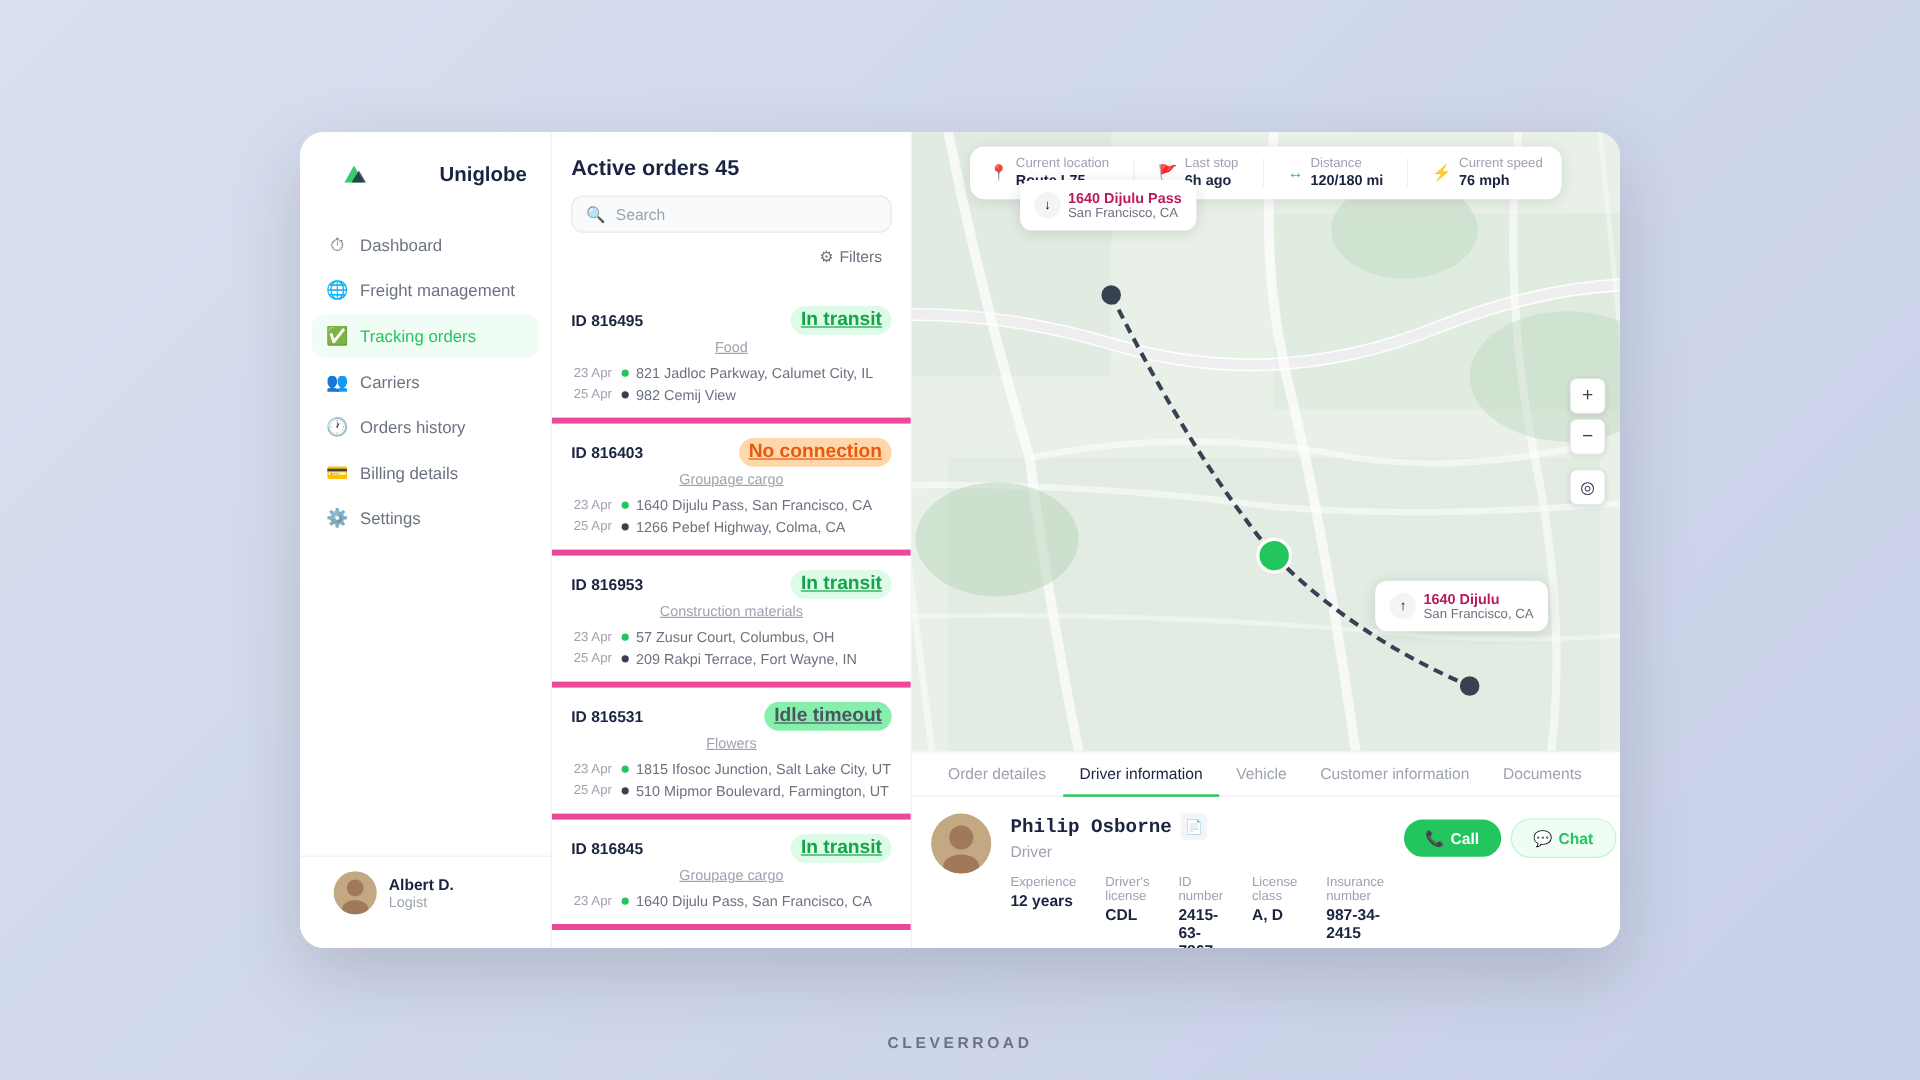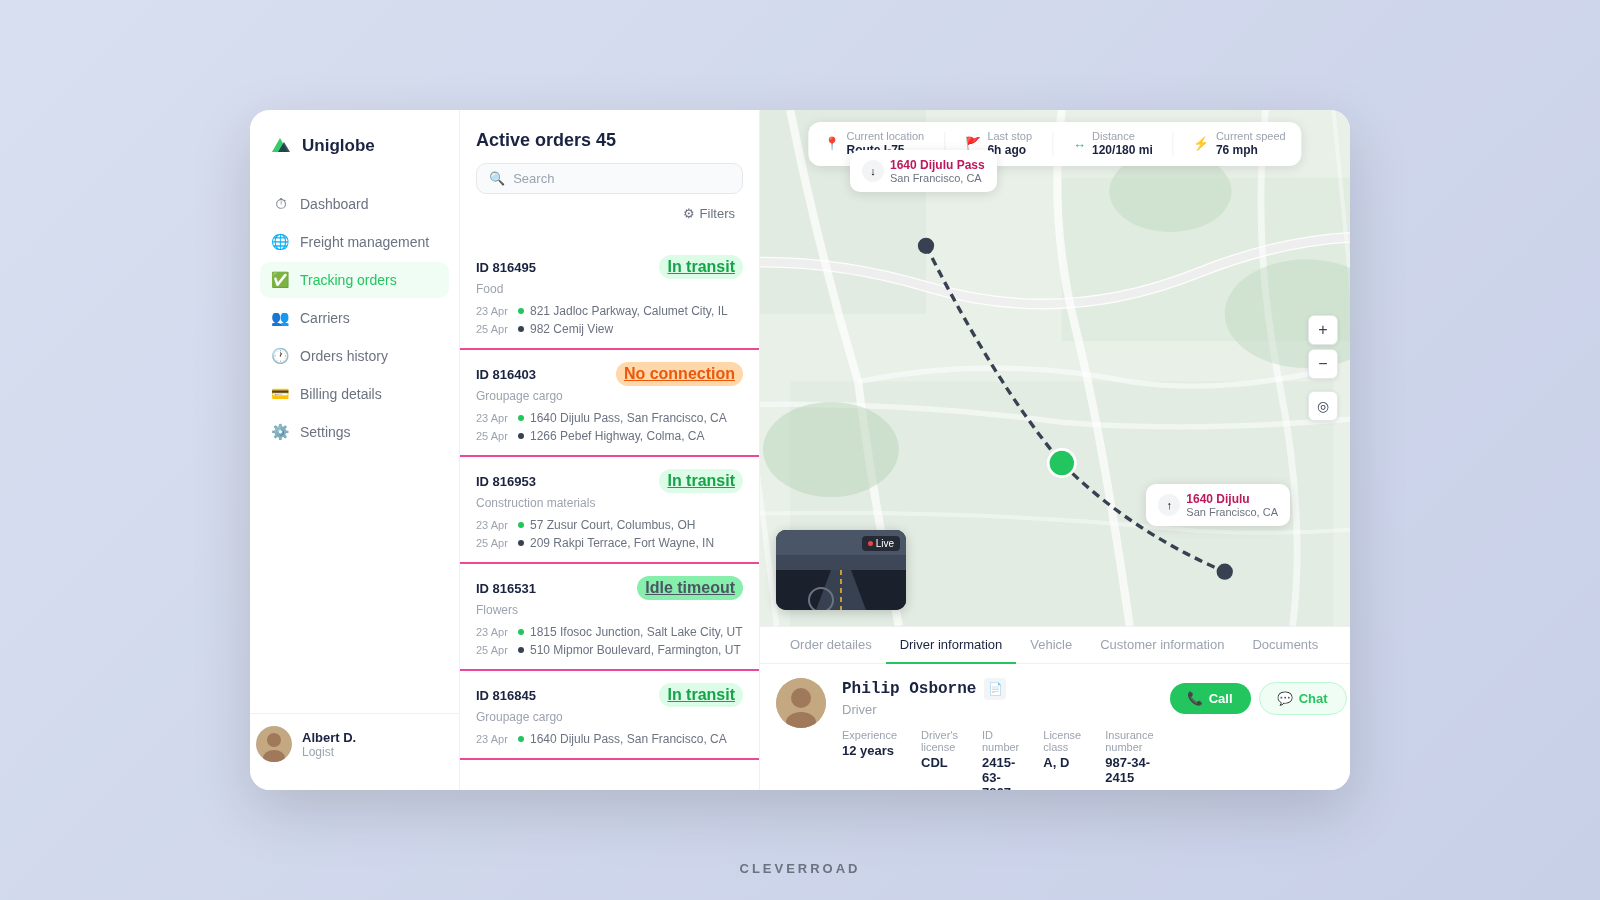--- a/index.html
+++ b/index.html
@@ -29,21 +29,22 @@
       background: #fff;
       border-right: 1px solid #f0f0f0;
       display: flex;
       flex-direction: column;
       padding: 24px 0 16px 0;
     }
     .logo {
       display: flex;
       align-items: center;
       gap: 8px;
-      padding: 0 20px 28px 20px;
+      padding: 0 20px 28px 35px;
+      justify-content: space-between;
     }
     .logo-icon {
       width: 24px;
       height: 24px;
     }
     .logo-text {
       font-size: 17px;
       font-weight: 700;
       color: #1a2340;
     }
@@ -72,21 +73,21 @@
     }
     .nav-icon {
       width: 18px;
       height: 18px;
       display: flex;
       align-items: center;
       justify-content: center;
       font-size: 15px;
     }
     .sidebar-bottom {
-      padding: 12px 6px;
+      padding: 12px 28px;
       border-top: 1px solid #f0f0f0;
       display: flex;
       align-items: center;
       gap: 10px;
     }
     .avatar-small {
       width: 36px;
       height: 36px;
       border-radius: 50%;
       background: #d1d5db;
@@ -154,38 +155,40 @@
     .orders-list {
       flex: 1;
       overflow-y: auto;
       padding: 0 0 8px 0;
     }
     .orders-list::-webkit-scrollbar { width: 4px; }
     .orders-list::-webkit-scrollbar-thumb { background: #e5e7eb; border-radius: 2px; }
 
     .order-card {
       padding: 12px 16px;
-      border-bottom: 2px solid #ec4899;
+      border-bottom: 5px solid #ec4899;
       cursor: pointer;
+      text-align: center;
     }
     .order-card-header {
       display: flex;
       align-items: center;
       justify-content: space-between;
       margin-bottom: 3px;
     }
     .order-id {
       font-size: 13px;
       font-weight: 700;
       color: #1a2340;
     }
     .order-category {
       font-size: 12px;
       color: #9ca3af;
       margin-bottom: 8px;
+      text-decoration: underline;
     }
     .order-stops {
       display: flex;
       flex-direction: column;
       gap: 4px;
     }
     .order-stop {
       display: flex;
       align-items: center;
       gap: 6px;
@@ -761,40 +764,20 @@
       <div class="map-popup" style="bottom:100px;right:60px;">
         <div style="display:flex;align-items:center;">
           <div class="map-popup-icon">↑</div>
           <div>
             <div class="map-popup-title">1640 Dijulu</div>
             <div class="map-popup-sub">San Francisco, CA</div>
           </div>
         </div>
       </div>
 
-      <div class="live-thumb">
-        <svg viewBox="0 0 130 80" width="130" height="80">
-          <rect width="130" height="80" fill="#2d3748"></rect>
-
-          <rect x="0" y="40" width="130" height="40" fill="#1a202c"></rect>
-
-          <polygon points="55,40 75,40 90,80 40,80" fill="#374151"></polygon>
-          <line x1="65" y1="40" x2="65" y2="80" stroke="#fbbf24" stroke-width="1.5" stroke-dasharray="5,4"></line>
-
-          <rect x="0" y="0" width="130" height="40" fill="#4a5568"></rect>
-
-          <rect x="0" y="25" width="130" height="15" fill="#374151" opacity="0.7"></rect>
-
-          <circle cx="45" cy="70" r="12" stroke="#6b7280" stroke-width="2" fill="none"></circle>
-        </svg>
-        <div class="live-badge">
-          <div class="live-dot"></div>
-          <span>Live</span>
-        </div>
-      </div>
 
       <div class="map-controls">
         <button class="map-ctrl-btn">+</button>
         <button class="map-ctrl-btn">−</button>
         <button class="map-ctrl-loc">◎</button>
       </div>
     </div>
 
     <div class="bottom-panel">
       <div class="bottom-tabs">

